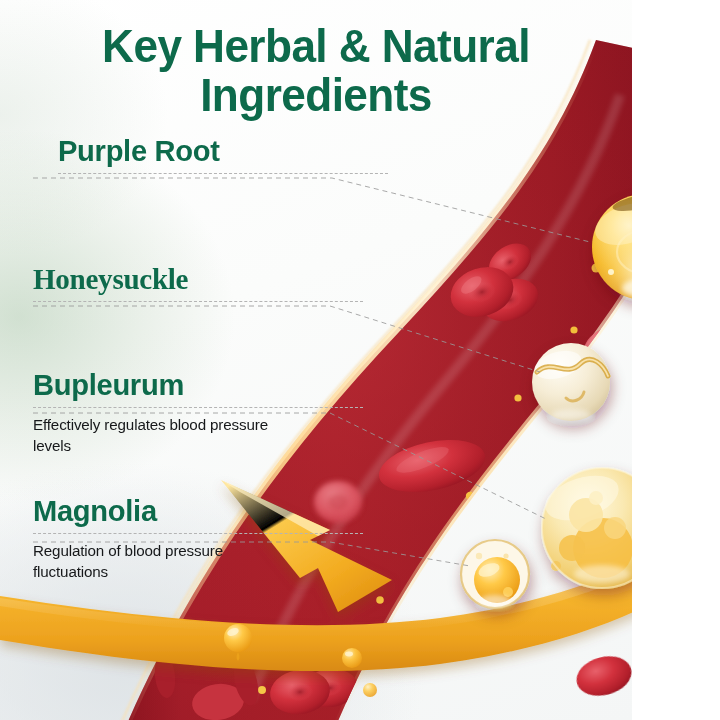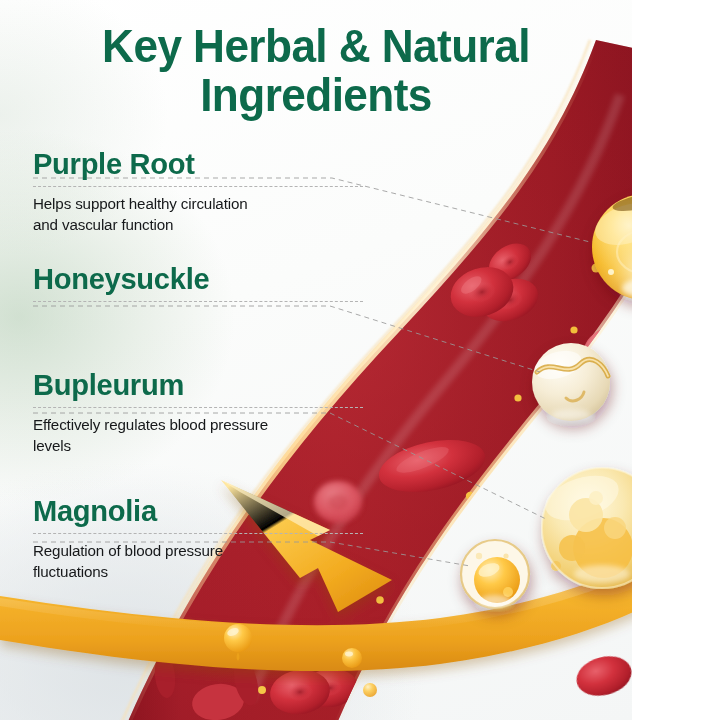--- a/index.html
+++ b/index.html
@@ -72,22 +72,22 @@
     border-top: 1px dashed #b4b4b4;
     margin-bottom: 7px;
   }
   .ing-desc {
     color: #16181a;
     font-size: 15.2px;
     line-height: 1.38;
     letter-spacing: -0.15px;
   }
 
-  #ing-0 { top: 148px; }
-  #ing-1 { top: 263px; }
+  #ing-0 { top: 135px; margin-left: 25px; }
+  #ing-1 { top: 263px; font-family: Liberation Serif, serif; }
   #ing-2 { top: 369px; }
   #ing-3 { top: 495px; }
 
   
   .connectors {
     position: absolute;
     inset: 0;
     pointer-events: none;
   }
 
@@ -488,24 +488,20 @@
   </div>
 
   <div class="title">
     <span class="ln">Key Herbal &amp; Natural</span>
     <span class="ln">Ingredients</span>
   </div>
 
   <div class="ing" id="ing-0">
     <div class="ing-name">Purple Root</div>
     <div class="ing-rule"></div>
-    <div class="ing-desc">
-      <div>Helps support healthy circulation</div>
-      <div>and vascular function</div>
-    </div>
   </div>
 
   <div class="ing" id="ing-1">
     <div class="ing-name">Honeysuckle</div>
     <div class="ing-rule"></div>
   </div>
 
   <div class="ing" id="ing-3">
     <div class="ing-name">Magnolia</div>
     <div class="ing-rule"></div>

